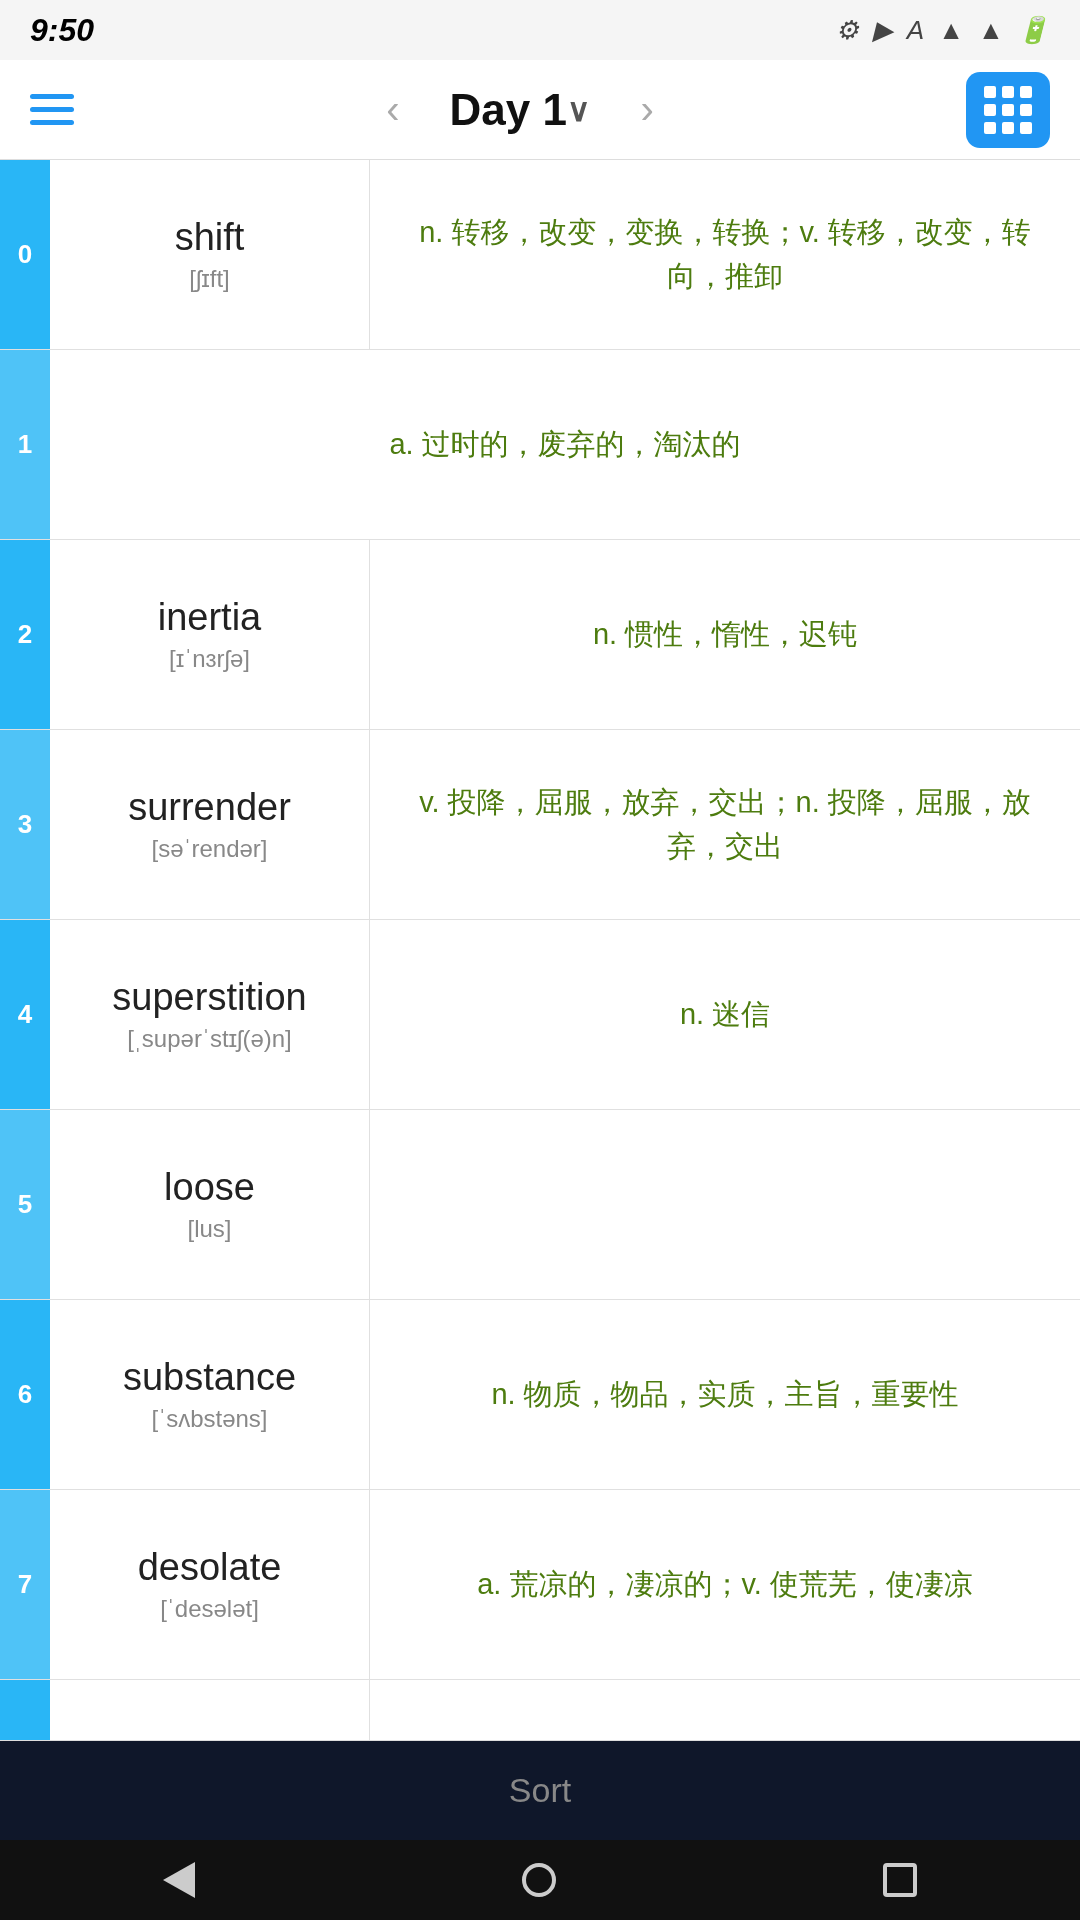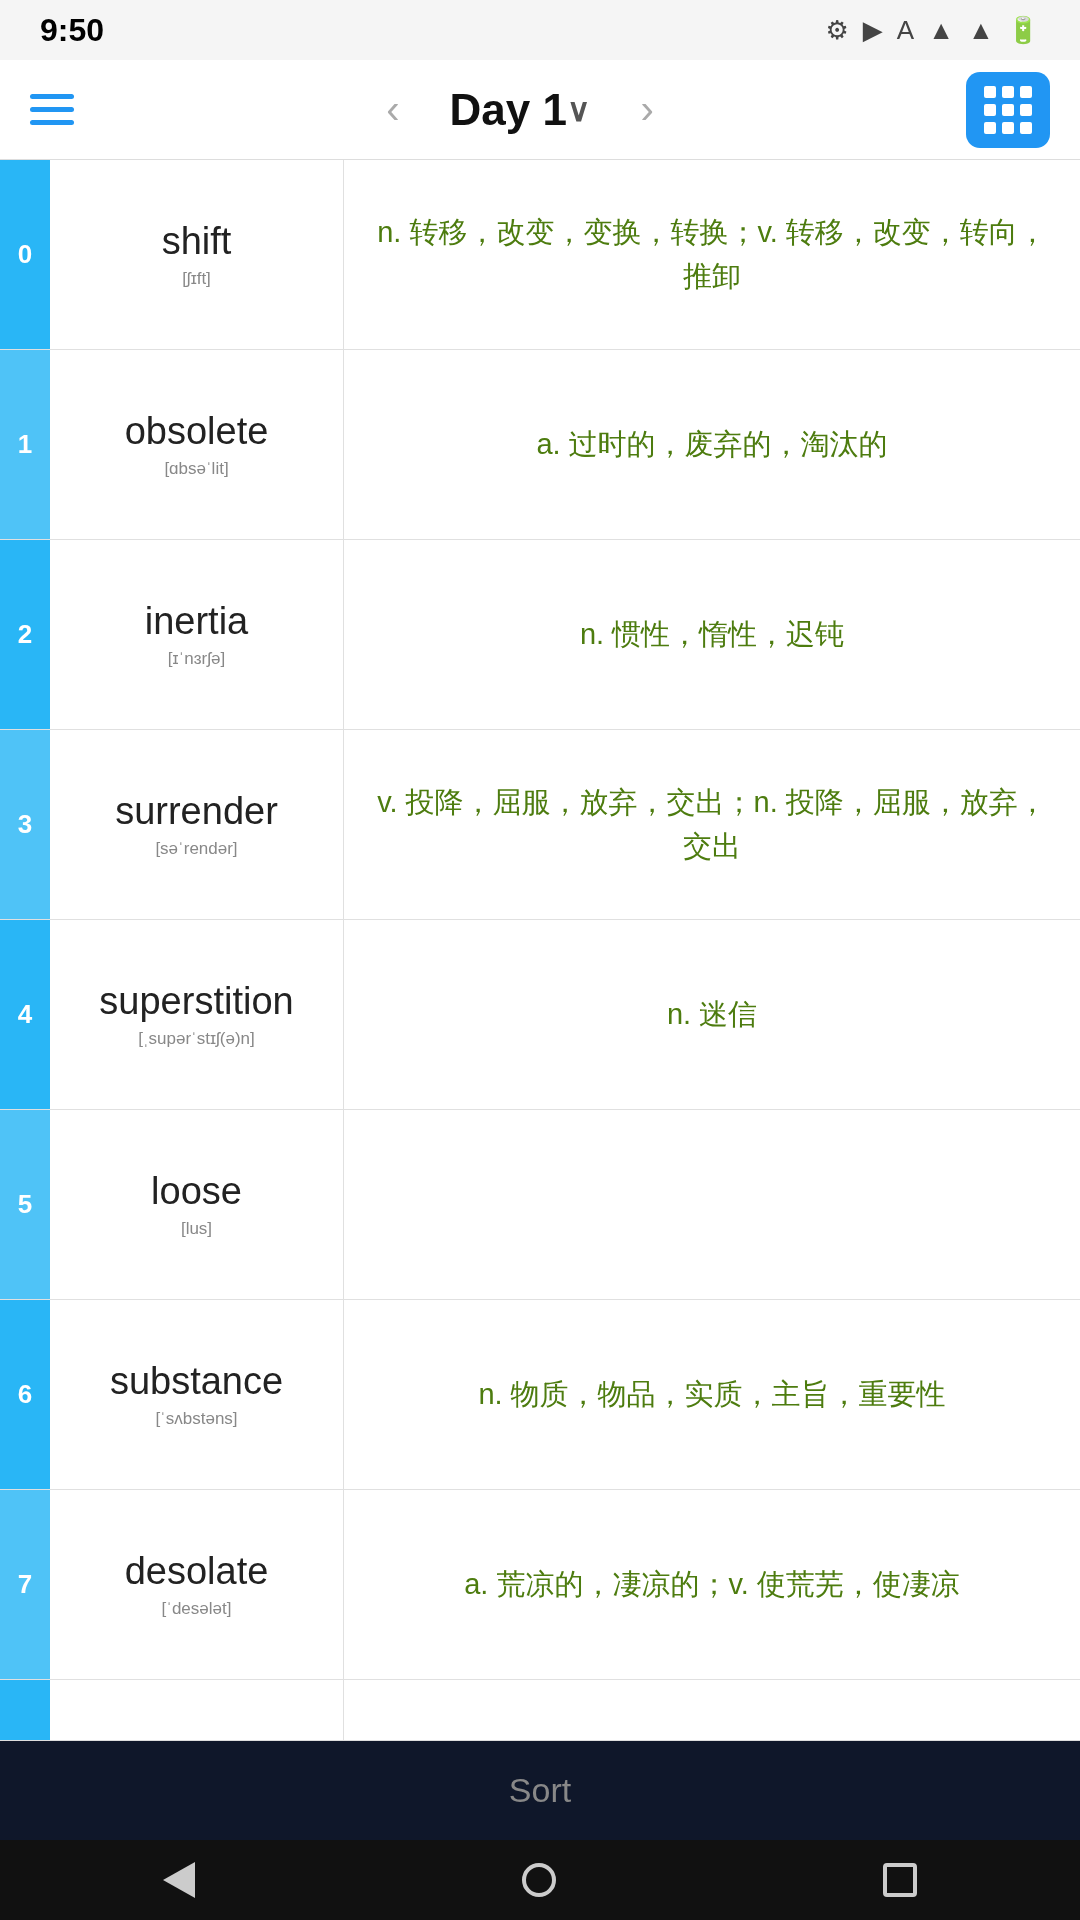--- a/index.html
+++ b/index.html
@@ -14,21 +14,22 @@
       position: relative;
     }
 
     
     .status-bar {
       background: #f5f5f5;
       height: 60px;
       display: flex;
       align-items: center;
       justify-content: space-between;
-      padding: 0 40px;
+      padding: 0 30px;
+      font-style: italic;
     }
     .status-time {
       font-size: 32px;
       font-weight: bold;
       color: #000;
     }
     .status-icons {
       display: flex;
       align-items: center;
       gap: 14px;
@@ -123,37 +124,37 @@
       display: flex;
       align-items: center;
       justify-content: center;
       color: #fff;
       font-size: 26px;
       font-weight: bold;
       flex-shrink: 0;
     }
 
     .word-english {
-      width: 294px;
+      width: 320px;
       padding: 24px 11px;
       display: flex;
       flex-direction: column;
       align-items: center;
       justify-content: center;
       border-right: 1px solid #e0e0e0;
       flex-shrink: 0;
     }
     .word-english .word-text {
       font-size: 38px;
       font-weight: 500;
       color: #222;
       text-align: center;
     }
     .word-english .word-phonetic {
-      font-size: 17px;
+      font-size: 24px;
       color: #888;
       text-align: center;
       margin-top: 6px;
     }
 
     .word-definition {
       flex: 1;
       padding: 24px 30px;
       display: flex;
       align-items: center;
@@ -287,24 +288,20 @@
     <div class="word-row">
     <div class="word-index" style="background:#29B6F6">0</div>
     <div class="word-english">
       <span class="word-text">shift</span>
       <span class="word-phonetic">[ʃɪft]</span>
     </div>
     <div class="word-definition">n. 转移，改变，变换，转换；v. 转移，改变，转向，推卸</div>
   </div>
     <div class="word-row">
     <div class="word-index" style="background:#4FC3F7">1</div>
-    <div class="word-english">
-      <span class="word-text">obsolete</span>
-      <span class="word-phonetic">[ɑbsəˈlit]</span>
-    </div>
     <div class="word-definition">a. 过时的，废弃的，淘汰的</div>
   </div>
     <div class="word-row">
     <div class="word-index" style="background:#29B6F6">2</div>
     <div class="word-english">
       <span class="word-text">inertia</span>
       <span class="word-phonetic">[ɪˈnɜrʃə]</span>
     </div>
     <div class="word-definition">n. 惯性，惰性，迟钝</div>
   </div>

